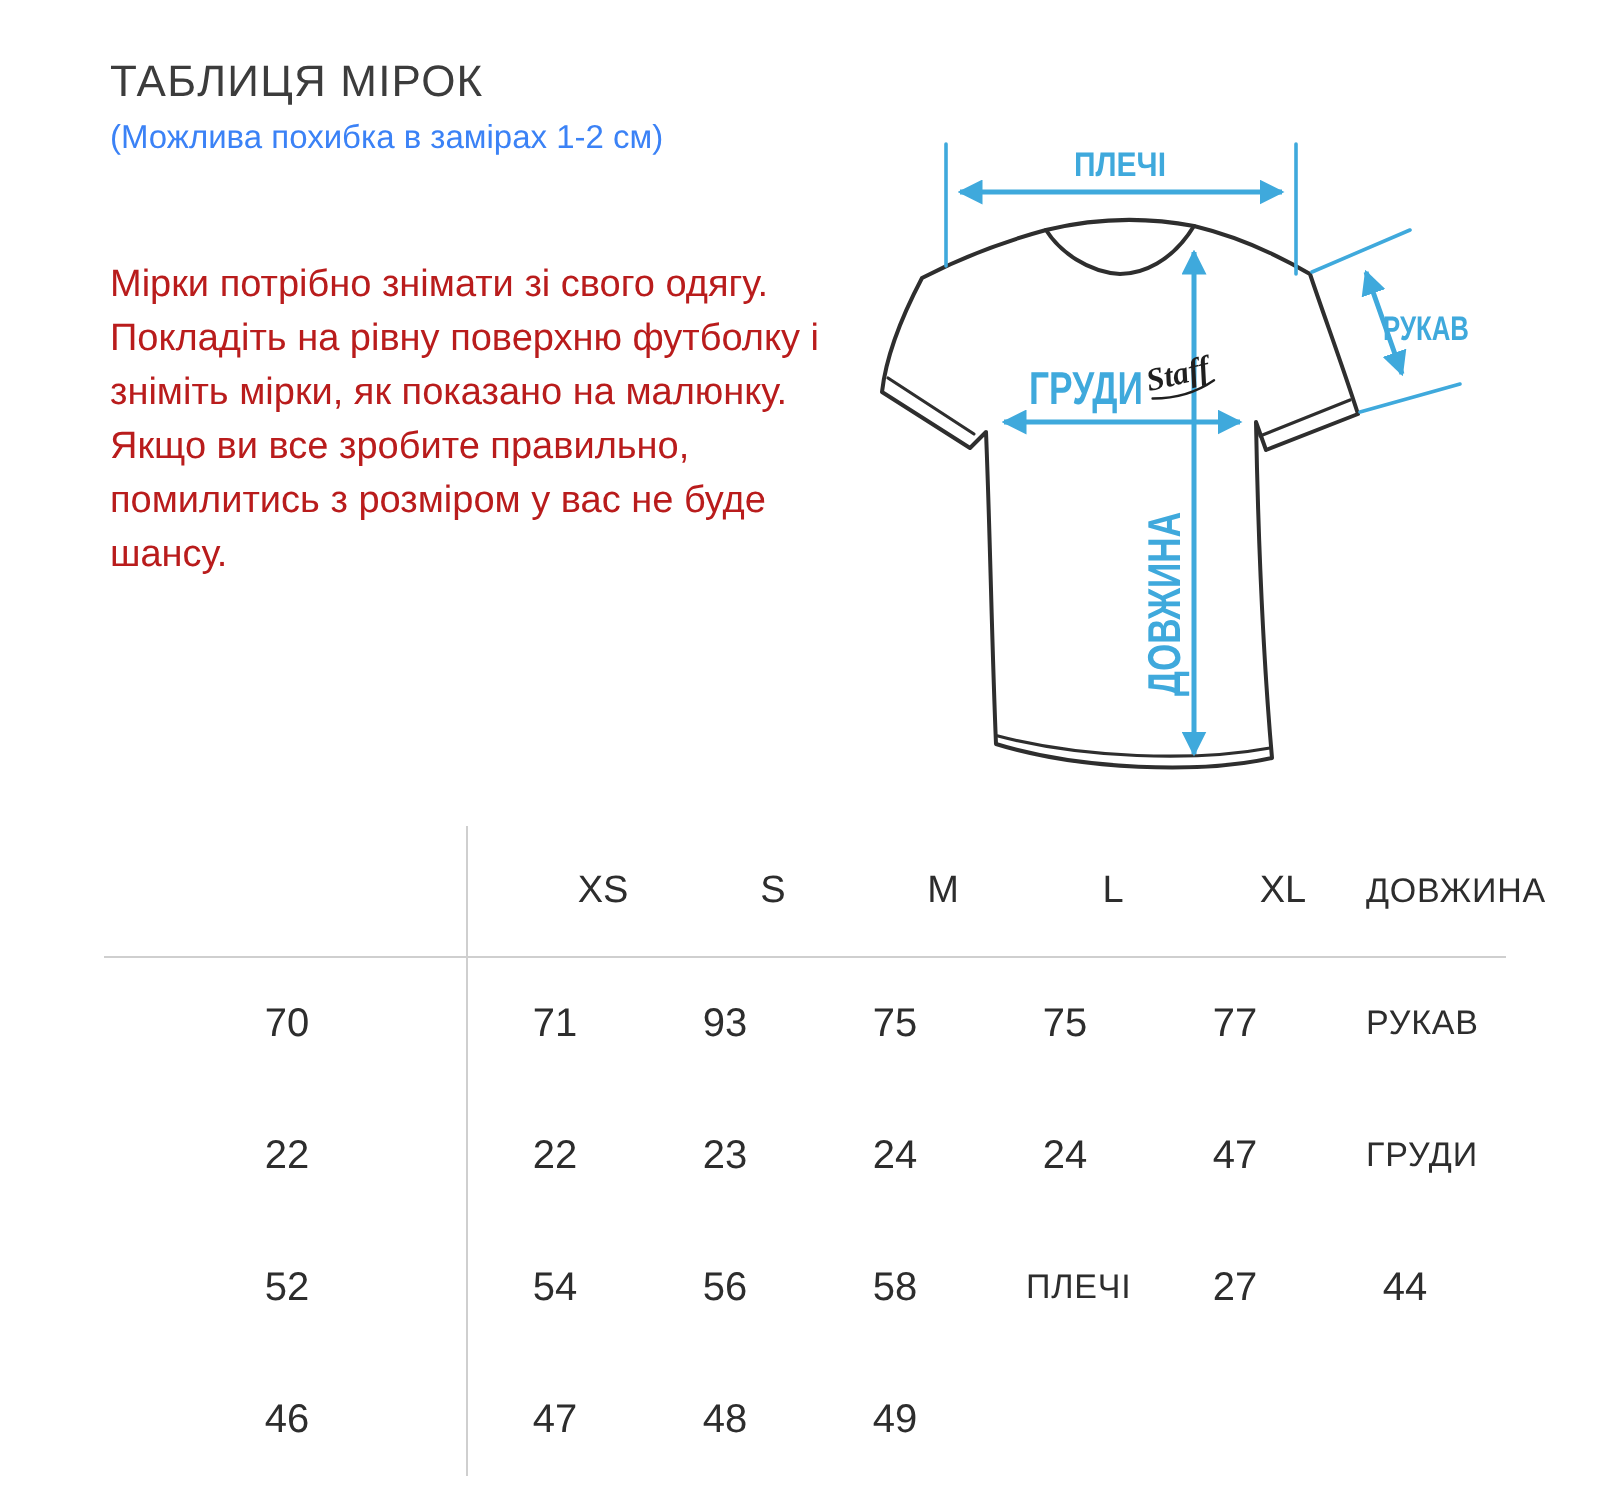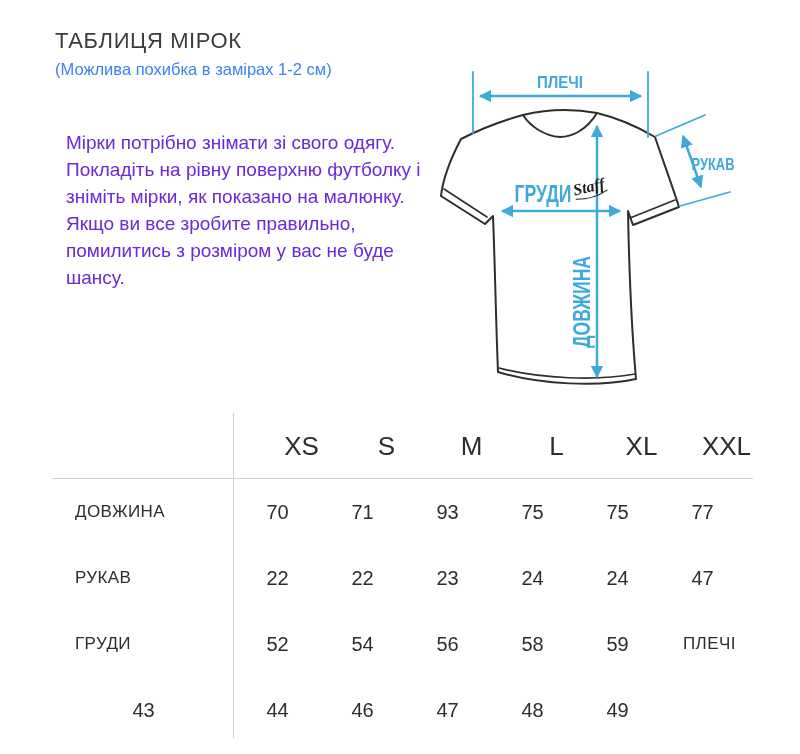--- a/index.html
+++ b/index.html
@@ -11,41 +11,41 @@
     position:relative;
     overflow:hidden;
   }
   .page{position:absolute;inset:0;padding-left:37px;}
 
   
   .hdr{position:absolute;left:55px;top:28px;}
   .title{margin:0;font-size:22px;font-weight:400;letter-spacing:.6px;color:#3c3c3c;}
   .subtitle{margin:6px 0 0;font-size:16.5px;color:#3b82f6;}
   .instructions{
-    position:absolute;left:66px;top:129px;width:358px;
-    margin:0;font-size:19px;line-height:27px;color:#6d28d9;
+    position:absolute;left:55px;top:129px;width:358px;
+    margin:0;font-size:19px;line-height:27px;color:#b91c1c;
   }
 
   
   .diagram{position:absolute;left:440px;top:30px;width:360px;height:380px;}
   .shirt{fill:none;stroke:#2e2e2e;stroke-width:2;stroke-linejoin:round;stroke-linecap:round;}
   .seam{fill:none;stroke:#2e2e2e;stroke-width:1.6;stroke-linecap:round;}
   .m-arrow{stroke:#3fa9dc;stroke-width:2.5;fill:none;}
   .m-ext{stroke:#3fa9dc;stroke-width:1.8;fill:none;stroke-linecap:round;}
   .m-label{fill:#3fa9dc;font-weight:bold;font-family:"Liberation Sans",sans-serif;}
   .logo-text{fill:#1f1f1f;font-family:"Liberation Serif",serif;font-style:italic;font-weight:bold;}
   .logo-underline{fill:none;stroke:#1f1f1f;stroke-width:1.2;stroke-linecap:round;}
 
   
   .size-table{
     position:absolute;left:52px;top:413px;
     display:grid;grid-template-columns:183px repeat(6,85px);grid-auto-rows:66px;
   }
   .cell{display:flex;align-items:center;justify-content:center;font-size:20px;color:#2d2d2d;}
-  .cell.header-cell{font-size:26px;margin-left:48px;}
+  .cell.header-cell{font-size:19px;margin-left:48px;}
   .cell.label-cell{justify-content:flex-start;padding-left:23px;font-size:17px;letter-spacing:.4px;}
   .vline{position:absolute;left:233px;top:413px;width:1px;height:325px;background:#cfcfcf;}
   .hline{position:absolute;left:52px;top:478px;width:701px;height:1px;background:#cfcfcf;}
 </style>
 </head>
 <body>
 
 <div class="page">
 
   <div class="hdr">
@@ -118,21 +118,20 @@
   <div class="vline"></div>
   <div class="hline"></div>
 
   <div class="size-table">
     <div class="cell label-cell"></div>
     <div class="cell header-cell">XS</div>
     <div class="cell header-cell">S</div>
     <div class="cell header-cell">M</div>
     <div class="cell header-cell">L</div>
     <div class="cell header-cell">XL</div>
-    <div class="cell header-cell">XXL</div>
 
     <div class="cell label-cell">ДОВЖИНА</div>
     <div class="cell">70</div>
     <div class="cell">71</div>
     <div class="cell">93</div>
     <div class="cell">75</div>
     <div class="cell">75</div>
     <div class="cell">77</div>
 
     <div class="cell label-cell">РУКАВ</div>
@@ -141,24 +140,23 @@
     <div class="cell">23</div>
     <div class="cell">24</div>
     <div class="cell">24</div>
     <div class="cell">47</div>
 
     <div class="cell label-cell">ГРУДИ</div>
     <div class="cell">52</div>
     <div class="cell">54</div>
     <div class="cell">56</div>
     <div class="cell">58</div>
-    <div class="cell">59</div>
 
     <div class="cell label-cell">ПЛЕЧІ</div>
-    <div class="cell">43</div>
+    <div class="cell">27</div>
     <div class="cell">44</div>
     <div class="cell">46</div>
     <div class="cell">47</div>
     <div class="cell">48</div>
     <div class="cell">49</div>
   </div>
 
 </div>
 
 </body></html>

